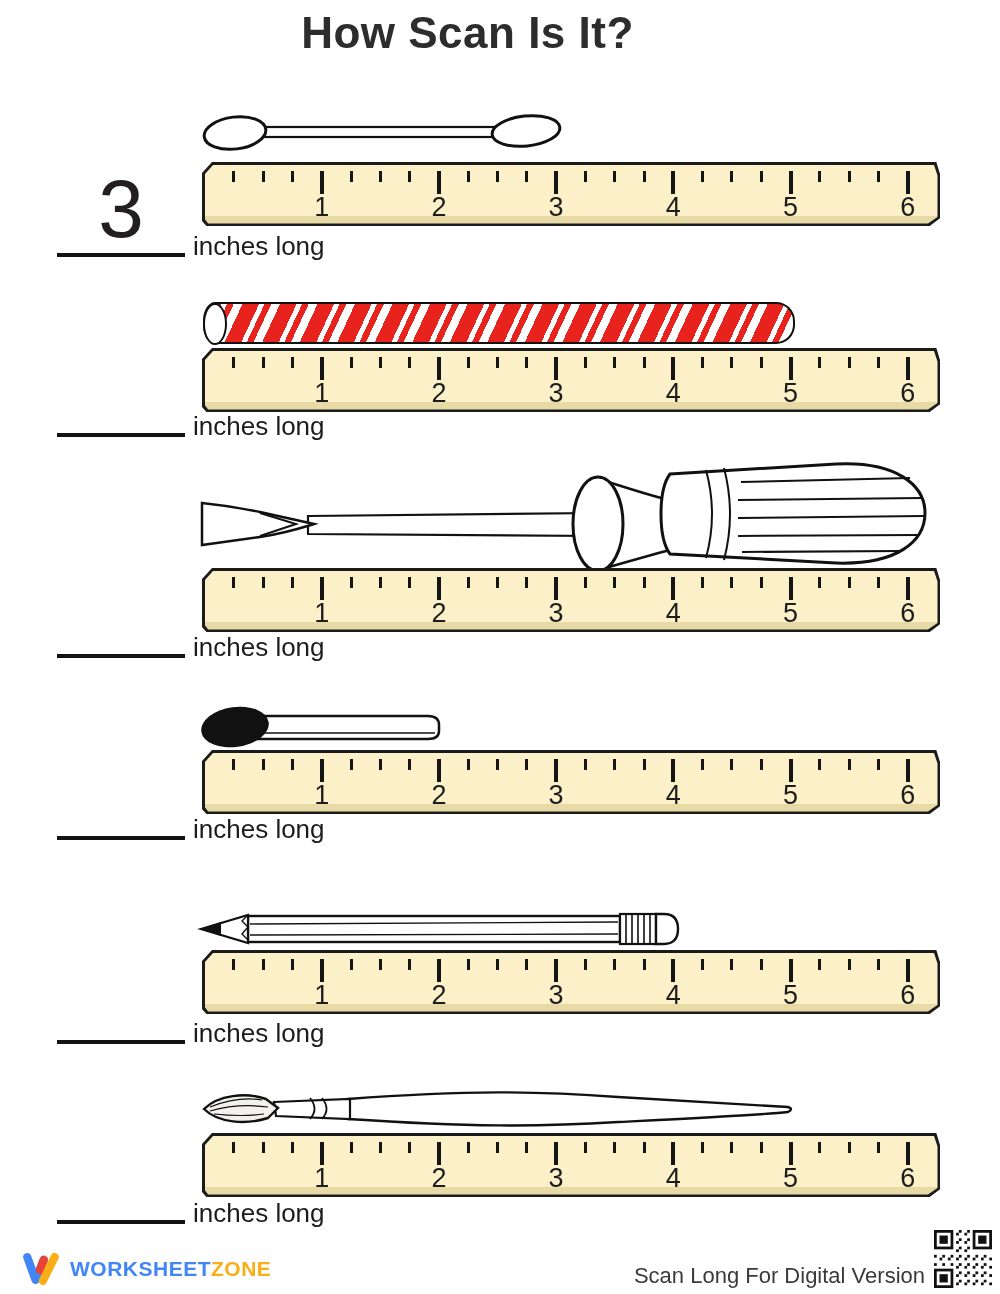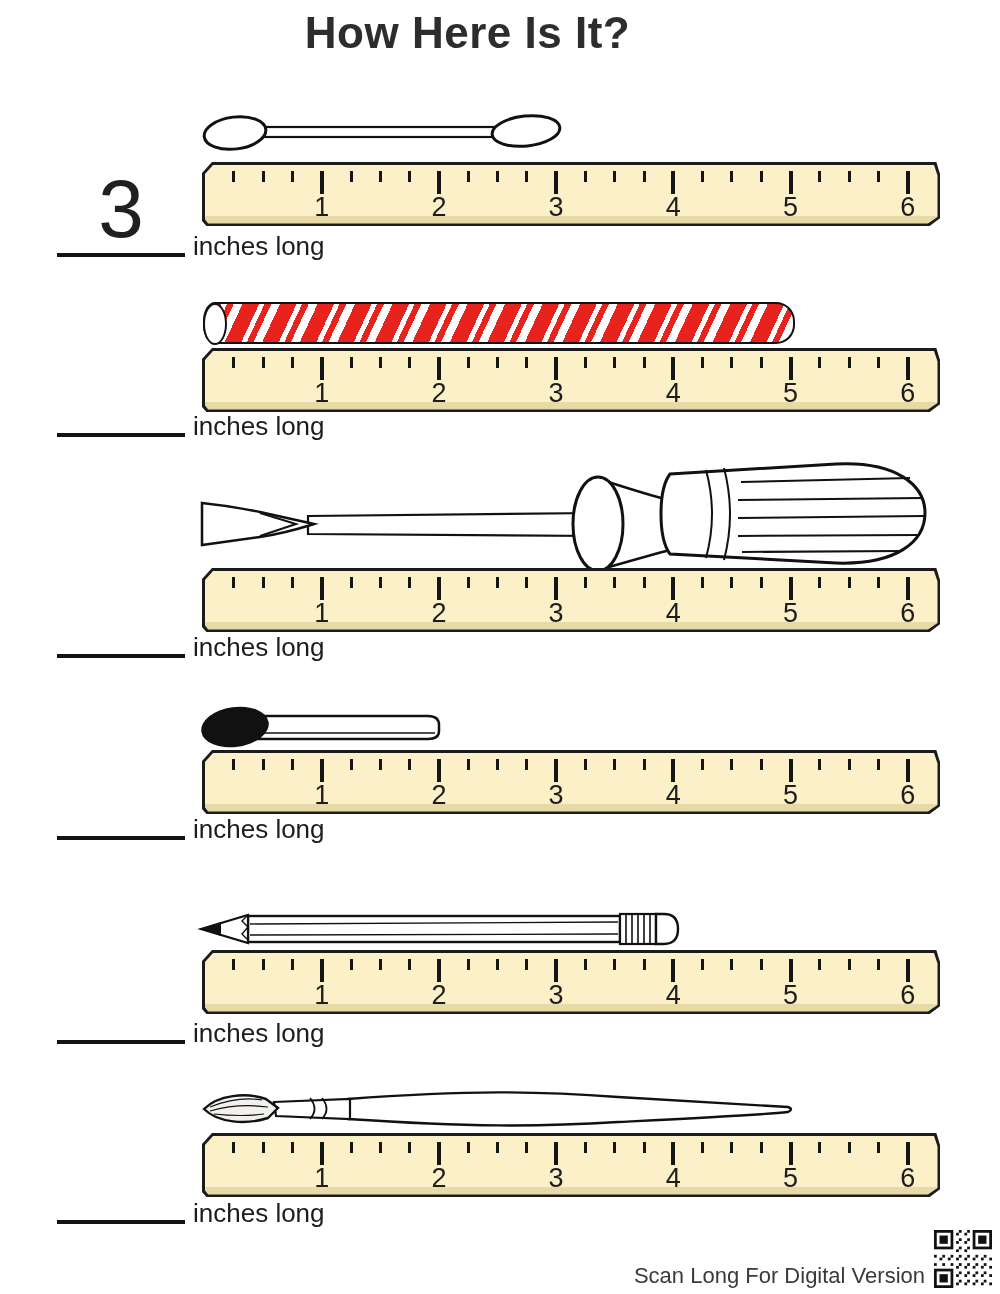--- a/index.html
+++ b/index.html
@@ -42,21 +42,21 @@
   .logo-word .w1{color:#4285f4;}
   .logo-word .w2{color:#f9ae18;}
   .scan-text{position:absolute;left:0;top:1263px;width:925px;text-align:right;font-size:22px;color:#3a3a3a;}
   .qr{position:absolute;left:934px;top:1230px;}
 </style>
 </head>
 <body>
 
 <div class="page">
 
-  <div class="page-title">How Here Is It?</div>
+  <div class="page-title">How Scan Is It?</div>
 
   <svg class="object-svg" style="left:200px;top:110px" width="365" height="48" viewBox="0 0 365 48">
     <rect x="58" y="17" width="250" height="10" fill="#fff" stroke="#111" stroke-width="2.2"></rect>
     <ellipse cx="35" cy="23" rx="31" ry="16" fill="#fff" stroke="#111" stroke-width="3" transform="rotate(-7 35 23)"></ellipse>
     <ellipse cx="326" cy="21" rx="34" ry="15" fill="#fff" stroke="#111" stroke-width="3" transform="rotate(-6 326 21)"></ellipse>
   </svg>
   <div class="ruler" style="top:162px">
       <div class="ruler-face">
         <div class="tick q" style="left: 27.8px;"></div>
         <div class="tick q" style="left: 57.1px;"></div>
@@ -322,20 +322,30 @@
         <div class="tick q" style="left: 643.1px;"></div>
         <div class="tick q" style="left: 672.4px;"></div>
         <div class="tick i" style="left: 701.2px;"></div>
         <div class="inch-num" style="left: 703.2px;">6</div>
       </div>
     </div>
   <div class="answer-value" style="top:1133px"></div>
   <div class="answer-line" style="top:1220px"></div>
   <div class="inches-label" style="top:1198px">inches long</div>
 
+  <div class="footer-logo">
+    <svg width="42" height="38" viewBox="0 0 46 40">
+      <path d="M8,7 L17,32 L26,10" fill="none" stroke="#4285f4" stroke-width="9" stroke-linecap="round" stroke-linejoin="round"></path>
+      <path d="M26,10 L22,21" fill="none" stroke="#ea4335" stroke-width="9" stroke-linecap="round"></path>
+      <path d="M25,33 L38,7" fill="none" stroke="#f9ae18" stroke-width="9" stroke-linecap="round"></path>
+    </svg>
+    <div class="logo-word">
+      <span class="w1">WORKSHEET</span><span class="w2">ZONE</span>
+    </div>
+  </div>
   <div class="scan-text">Scan Long For Digital Version</div>
   <svg class="qr" id="qr-svg" width="58" height="58" viewBox="0 0 21 21">
       <rect x="0" y="0" width="21" height="21" fill="#fff"></rect>
       <rect x="0" y="0" width="7" height="7" fill="#111"></rect>
       <rect x="1" y="1" width="5" height="5" fill="#fff"></rect>
       <rect x="2" y="2" width="3" height="3" fill="#111"></rect>
       <rect x="14" y="0" width="7" height="7" fill="#111"></rect>
       <rect x="15" y="1" width="5" height="5" fill="#fff"></rect>
       <rect x="16" y="2" width="3" height="3" fill="#111"></rect>
       <rect x="0" y="14" width="7" height="7" fill="#111"></rect>

